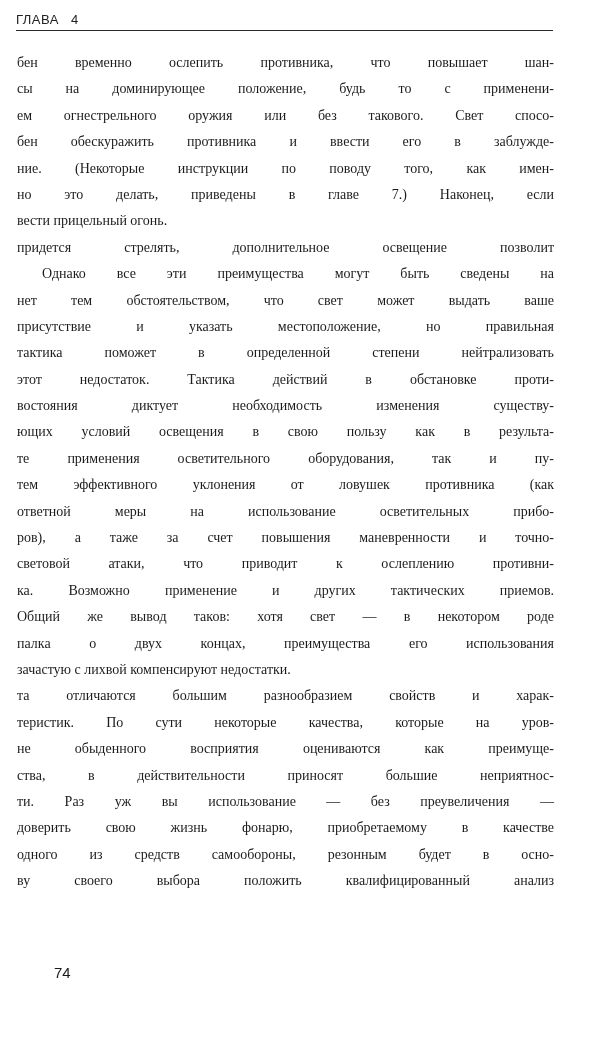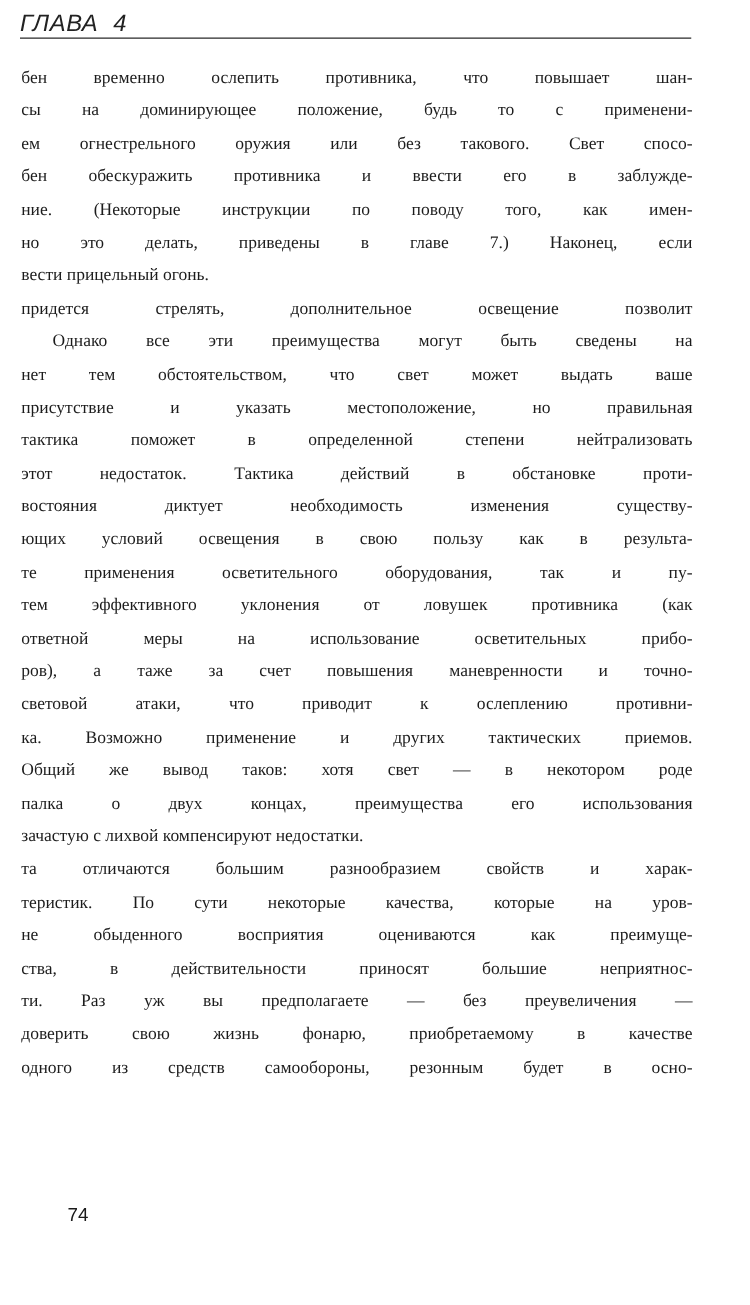--- a/index.html
+++ b/index.html
@@ -15,22 +15,21 @@
     color: #1a1a1a;
   }
   .running-head {
     position: absolute;
     left: 16px;
     top: 12px;
     width: 537px;
     height: 18px;
     border-bottom: 1.5px solid #2a2a2a;
     font-family: "Liberation Sans", sans-serif;
-    font-style: italic;
-    font-size: 19px;
+    font-size: 13px;
     line-height: 16px;
     letter-spacing: 0.5px;
     color: #222;
   }
   .running-head .chap-num {
     margin-left: 12px;
   }
   .body-text {
     position: absolute;
     left: 17px;
@@ -101,19 +100,20 @@
     <span class="line">Общий же вывод таков: хотя свет — в некотором роде</span>
     <span class="line">палка о двух концах, преимущества его использования</span>
     <span class="line last">зачастую с лихвой компенсируют недостатки.</span>
   </div>
 
   <div>
     <span class="line">та отличаются большим разнообразием свойств и харак-</span>
     <span class="line">теристик. По сути некоторые качества, которые на уров-</span>
     <span class="line">не обыденного восприятия оцениваются как преимуще-</span>
     <span class="line">ства, в действительности приносят большие неприятнос-</span>
-    <span class="line">ти. Раз уж вы предполагаете — без преувеличения —</span>
+    <span class="line">ти. Раз уж вы использование — без преувеличения —</span>
     <span class="line">доверить свою жизнь фонарю, приобретаемому в качестве</span>
     <span class="line">одного из средств самообороны, резонным будет в осно-</span>
+    <span class="line">ву своего выбора положить квалифицированный анализ</span>
   </div>
 </div>
 
 <div class="page-number">74</div>
 
 </body></html>

